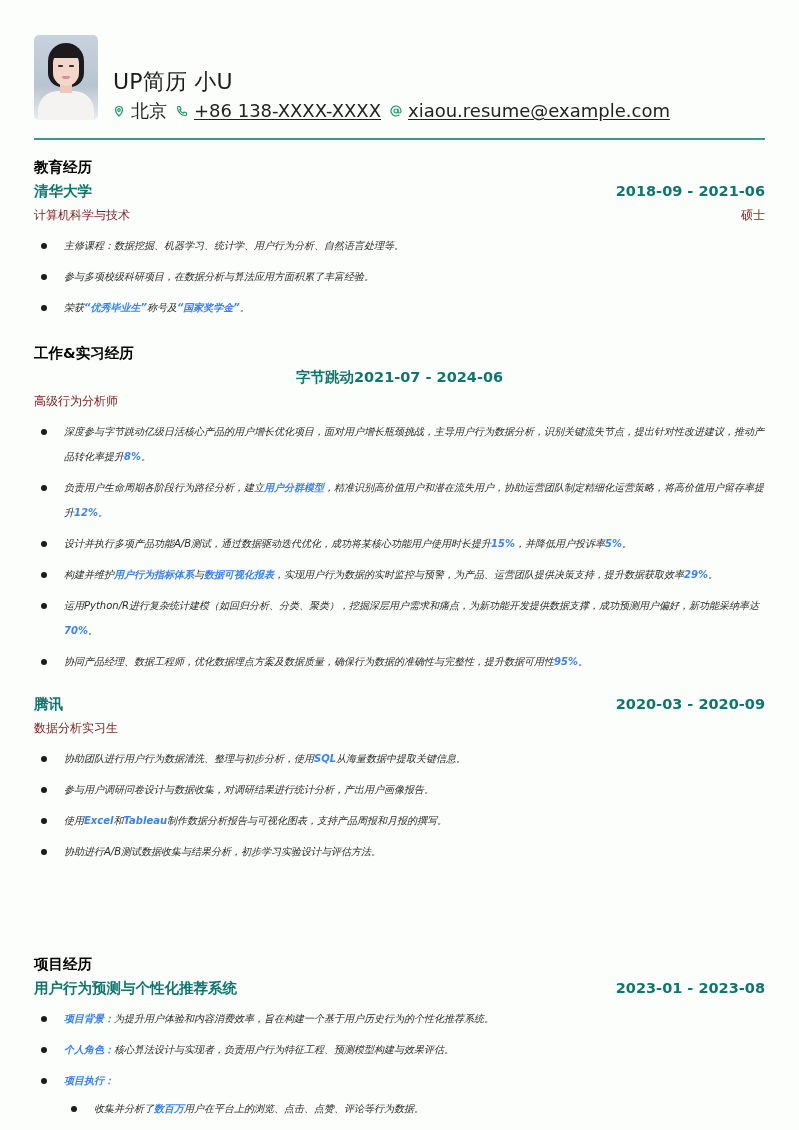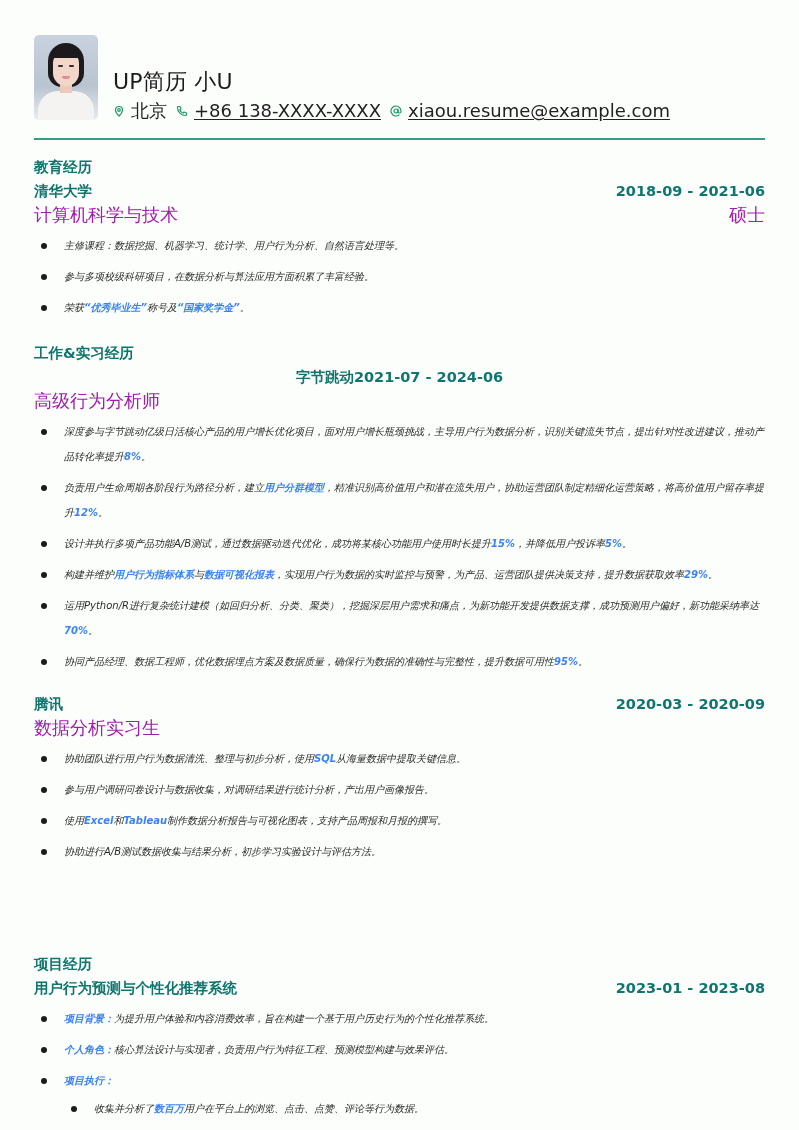--- a/index.html
+++ b/index.html
@@ -133,36 +133,36 @@
     }
     
     .section {
       position: absolute;
       left: 0;
       width: 731px;
     }
     .section-title {
       font-size: 14.5px;
       font-weight: bold;
-      color: #0f766e;
+      color: #000000;
       line-height: 20px;
     }
     .entry-head {
       display: flex;
       justify-content: space-between;
       font-size: 14.5px;
       font-weight: bold;
       color: #0f766e;
       line-height: 24px;
     }
     .entry-sub {
       display: flex;
       justify-content: space-between;
-      font-size: 18px;
-      color: #a21caf;
+      font-size: 12px;
+      color: #7f1d1d;
       line-height: 24px;
     }
     ul.bullets {
       list-style: none;
       margin: 0;
       padding: 0;
     }
     ul.bullets li {
       position: relative;
       padding-left: 30px;

